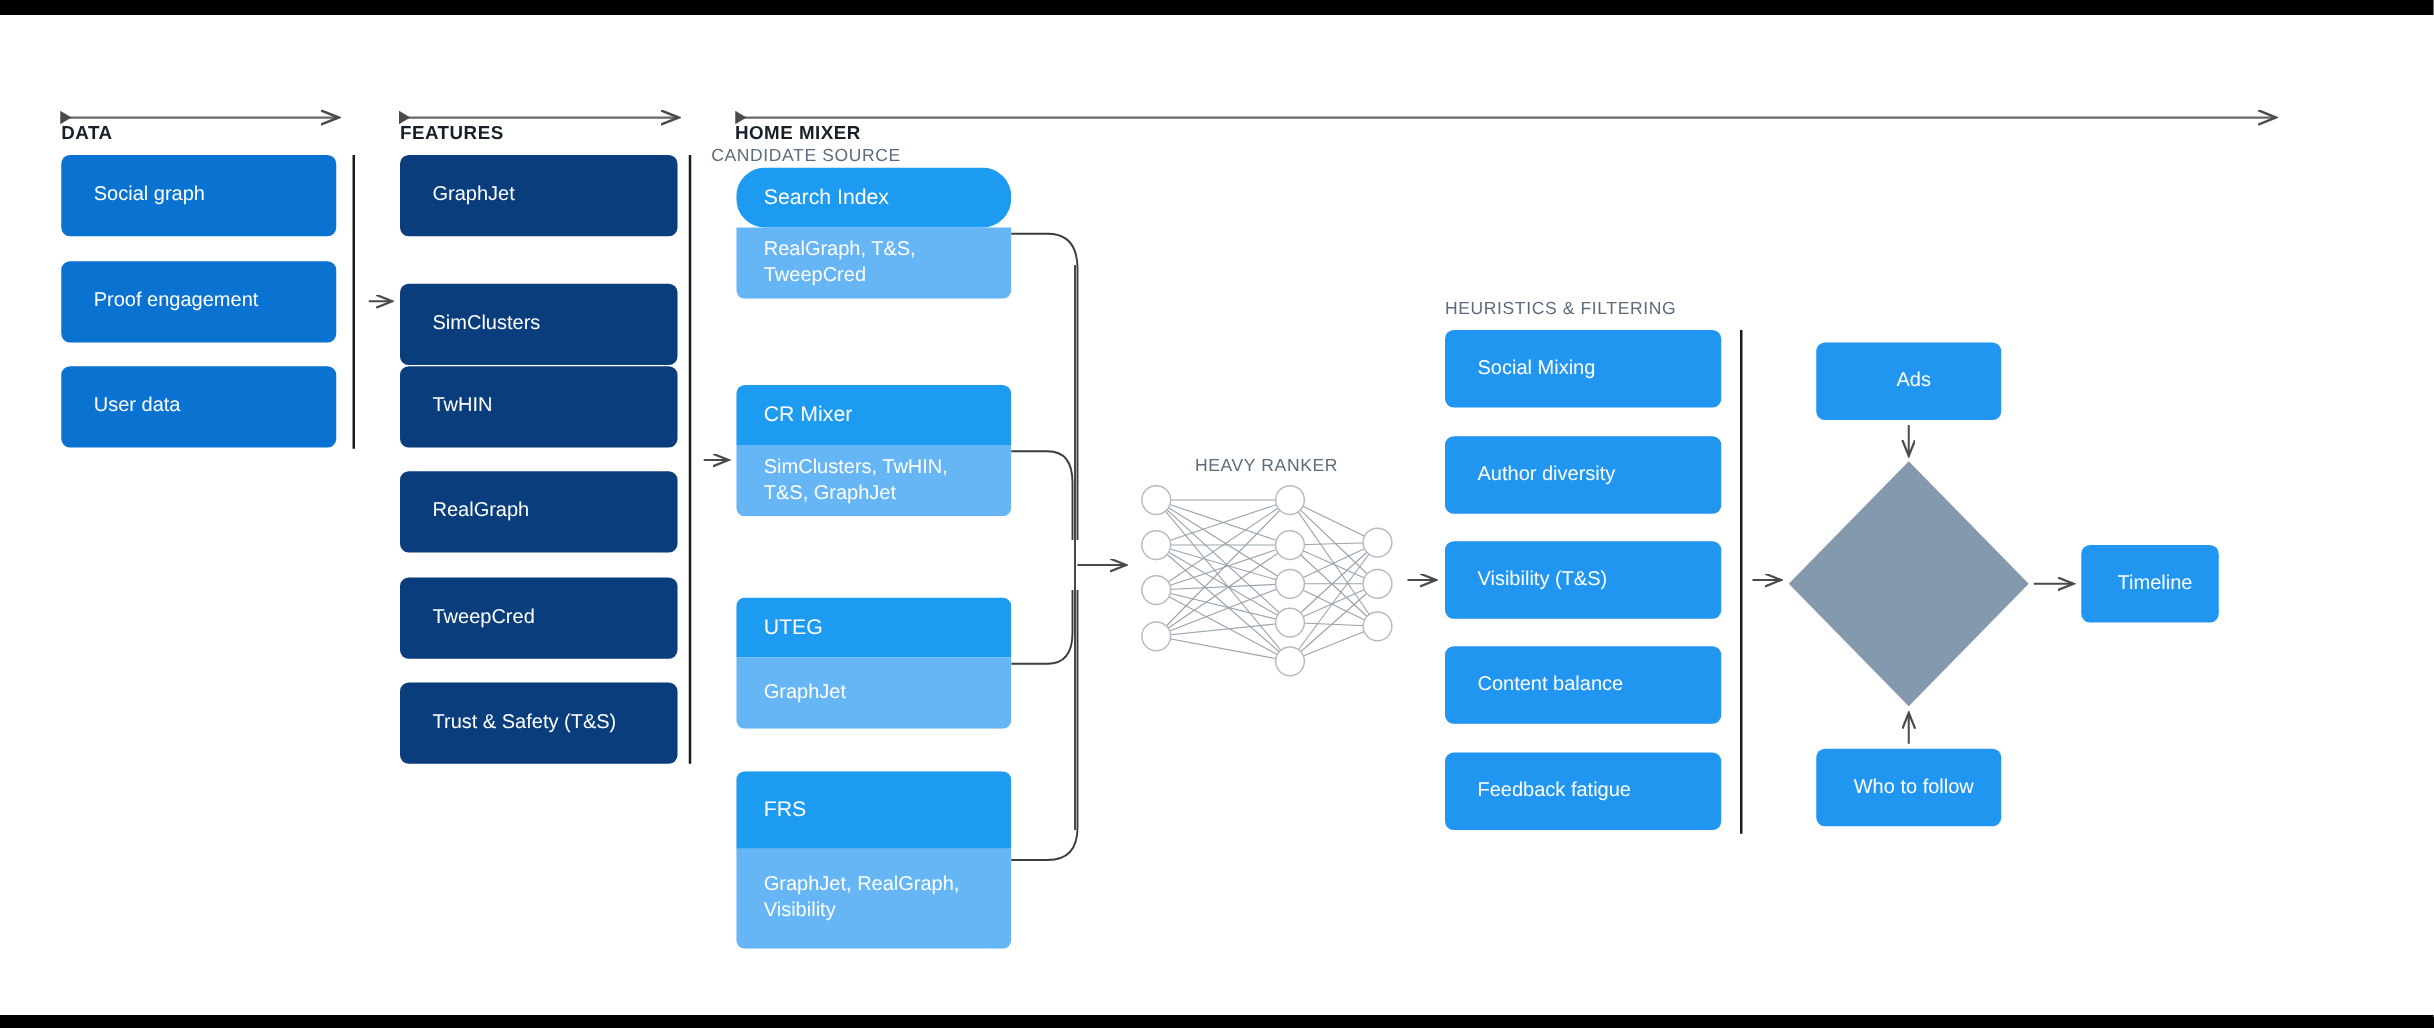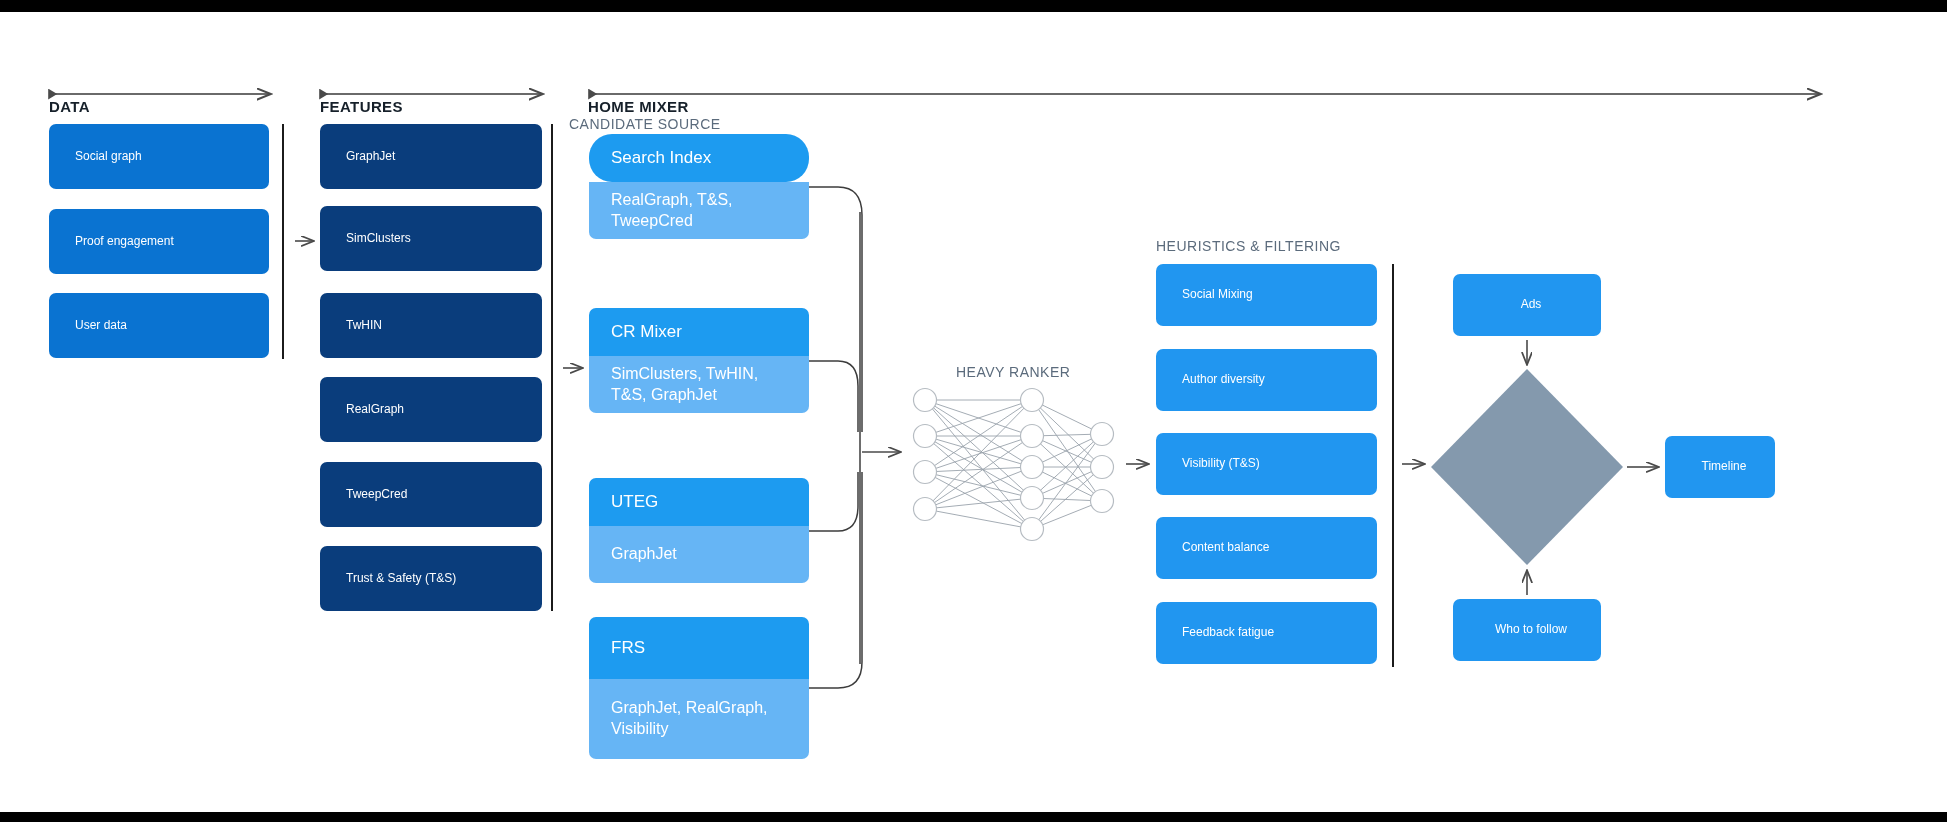--- a/index.html
+++ b/index.html
@@ -28,21 +28,21 @@
   .sub-head {
     position: absolute;
     font-size: 14px; font-weight: normal; color: #5b6b7c;
     letter-spacing: 0.5px; white-space: nowrap;
   }
 
   
   .box {
     position: absolute; border-radius: 7px;
     display: flex; align-items: center;
-    color: #ffffff; font-size: 12px;
+    color: #ffffff; font-size: 16px;
     padding-left: 26px; padding-right: 4px;
     line-height: 1.28;
   }
   .box.data   { background: #0a73d1; }
   .box.feat   { background: #0a3d7c; }
   .box.heur   { background: #2196f0; }
   .box.out    { background: #2196f0; justify-content: center; padding-left: 12px; }
 
   
   .cs { position: absolute; border-radius: 7px; overflow: hidden; }
@@ -91,21 +91,21 @@
     <div class="box data" style="left:49px; top:197px; width:220px; height:65px;">
       <span>Proof engagement</span>
     </div>
     <div class="box data" style="left:49px; top:281px; width:220px; height:65px;">
       <span>User data</span>
     </div>
 
     <div class="box feat" style="left:320px; top:112px; width:222px; height:65px;">
       <span>GraphJet</span>
     </div>
-    <div class="box feat" style="left:320px; top:194px; width:222px; height:65px;">
+    <div class="box feat" style="left:320px; top:215px; width:222px; height:65px;">
       <span>SimClusters</span>
     </div>
     <div class="box feat" style="left:320px; top:281px; width:222px; height:65px;">
       <span>TwHIN</span>
     </div>
     <div class="box feat" style="left:320px; top:365px; width:222px; height:65px;">
       <span>RealGraph</span>
     </div>
     <div class="box feat" style="left:320px; top:450px; width:222px; height:65px;">
       <span>TweepCred</span>

